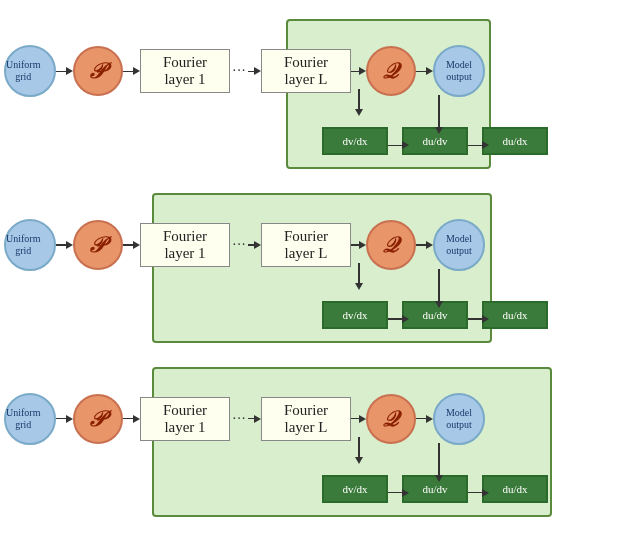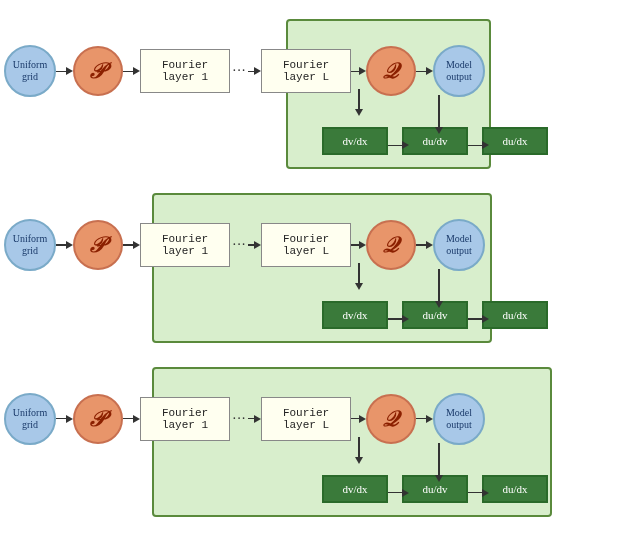--- a/index.html
+++ b/index.html
@@ -47,40 +47,39 @@
       border: 2px solid #c87050;
       color: #8b2000;
     }
     
     .uniform-grid {
       border: 2px solid #7aaac8;
       background: #a8c8e8;
       border-radius: 50%;
       display: flex;
       align-items: center;
-      justify-content: center;
       text-align: center;
       font-size: 10px;
       font-family: serif;
       color: #1a3a6a;
       flex-shrink: 0;
       position: relative;
       z-index: 2;
       line-height: 1.2;
     }
     
     .rect-box {
       border: 1.5px solid #888;
       background: #fffff0;
       display: flex;
       align-items: center;
       justify-content: center;
       text-align: center;
-      font-size: 11px;
-      font-family: Liberation Mono, monospace;
+      font-size: 15px;
+      font-family: Liberation Serif, serif;
       color: #222;
       flex-shrink: 0;
       position: relative;
       z-index: 2;
       padding: 16px 6px;
     }
     
     .green-box {
       border: 2px solid #2a6a2a;
       background: #3a7a3a;

